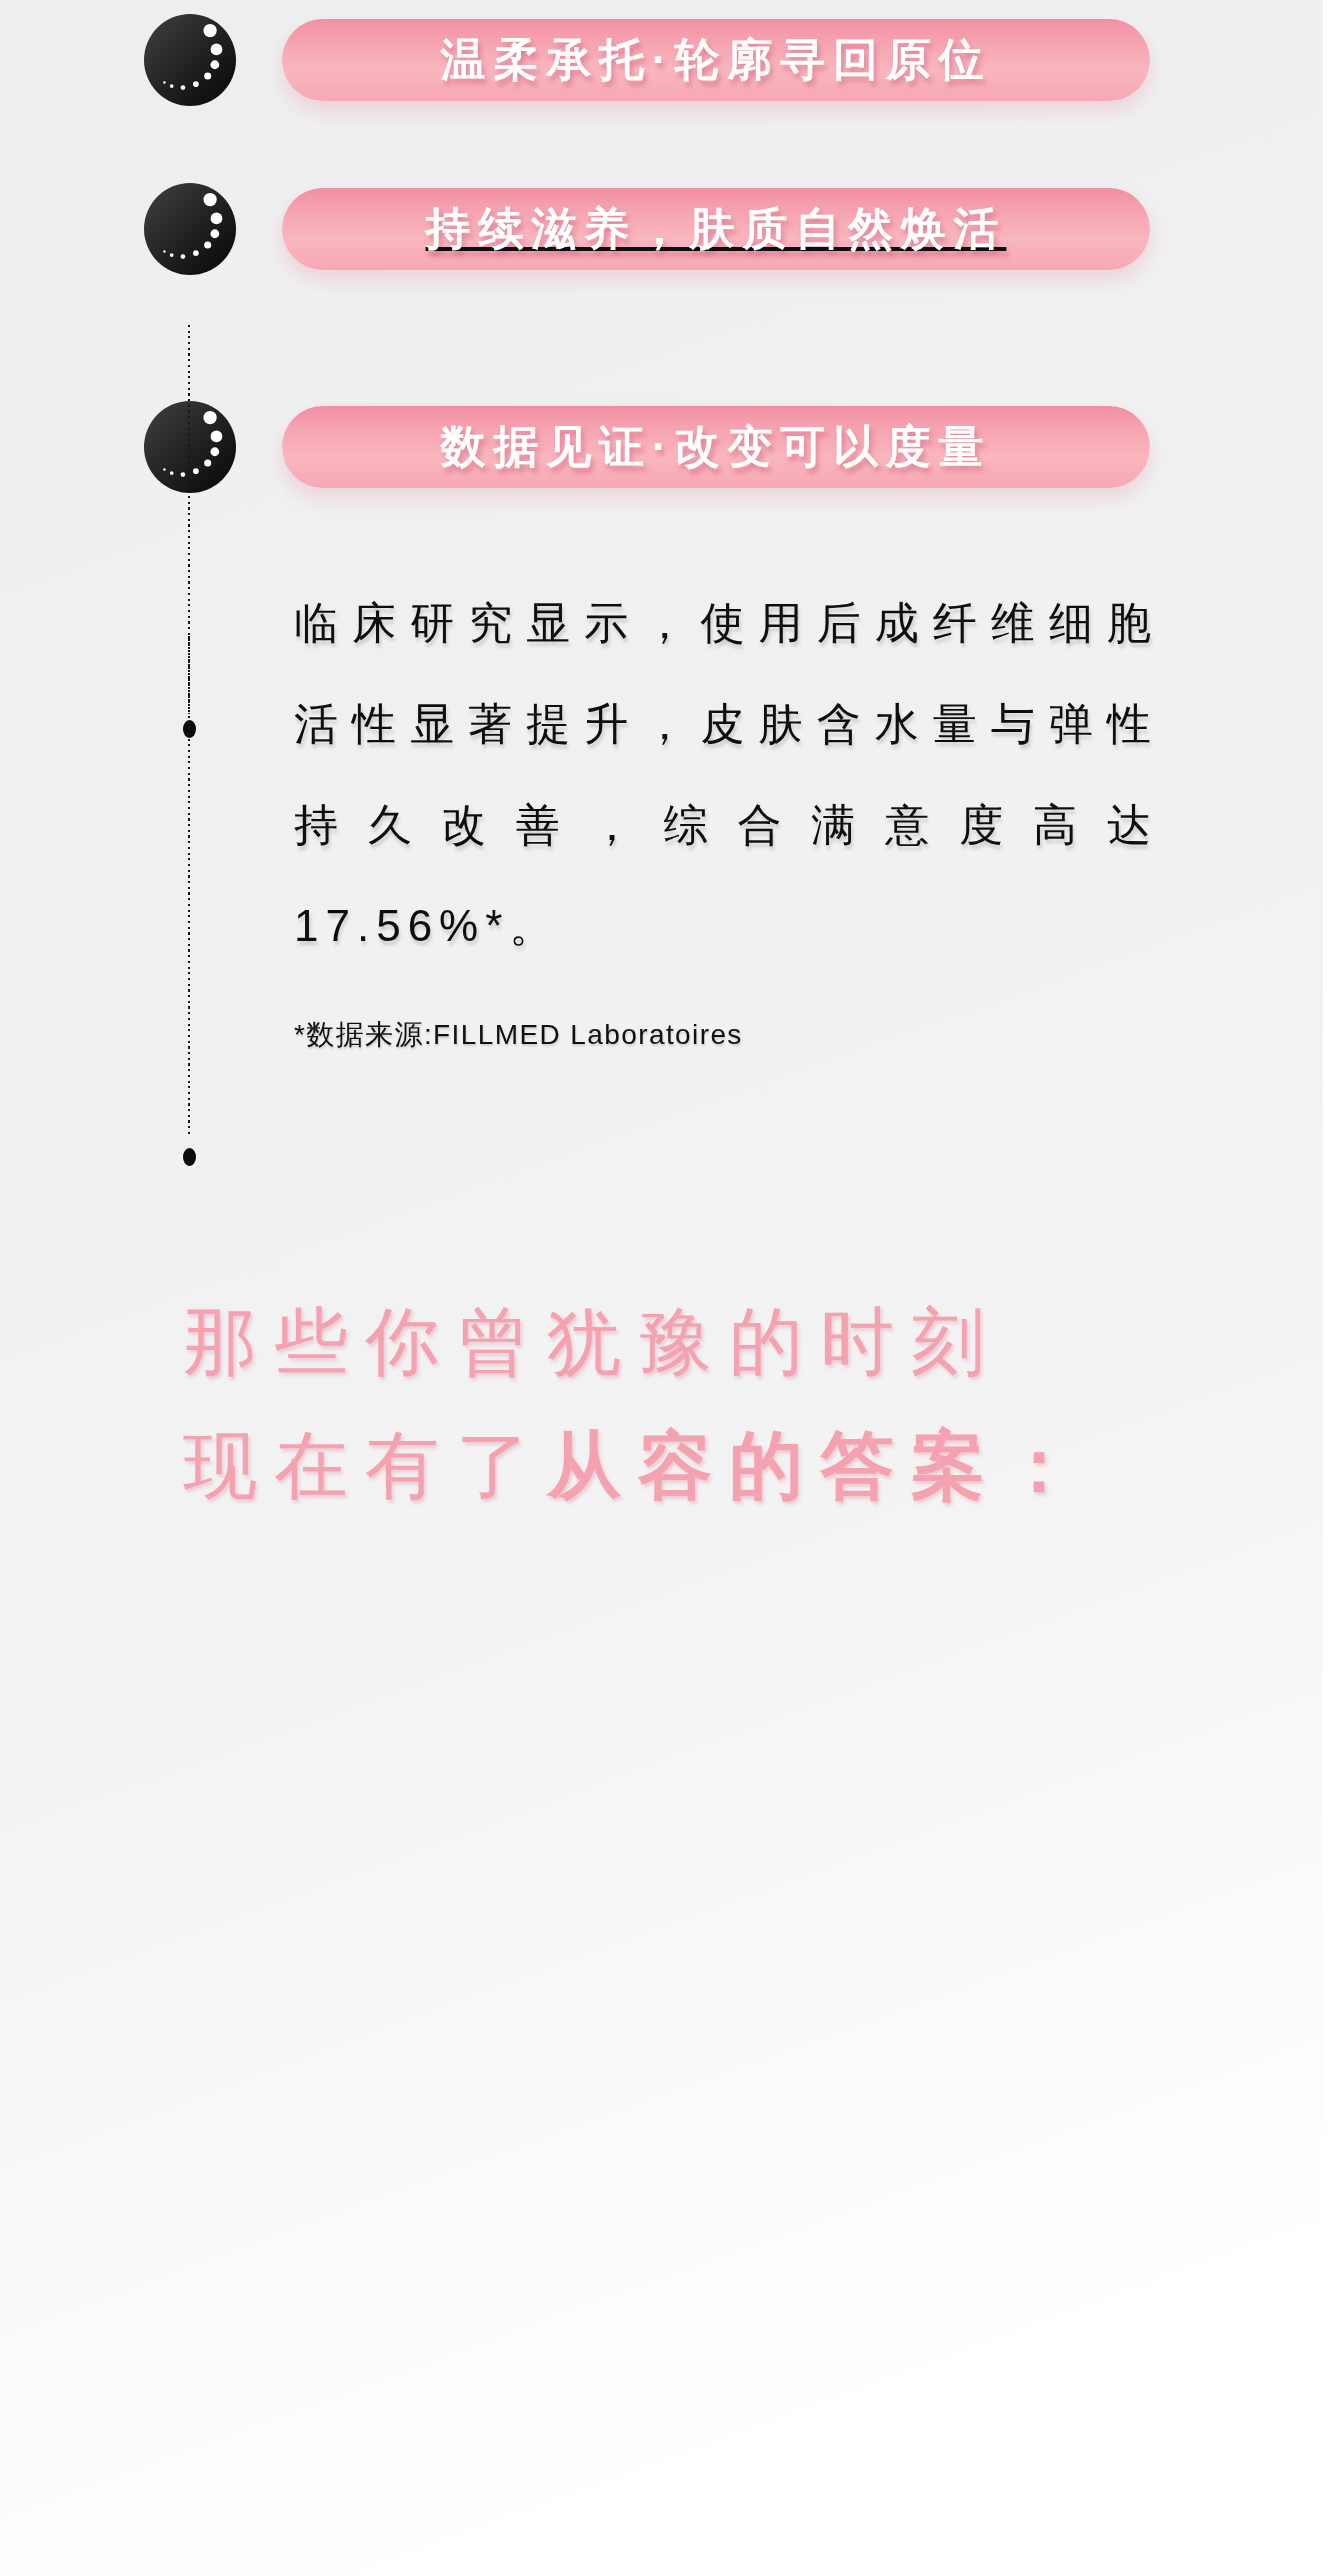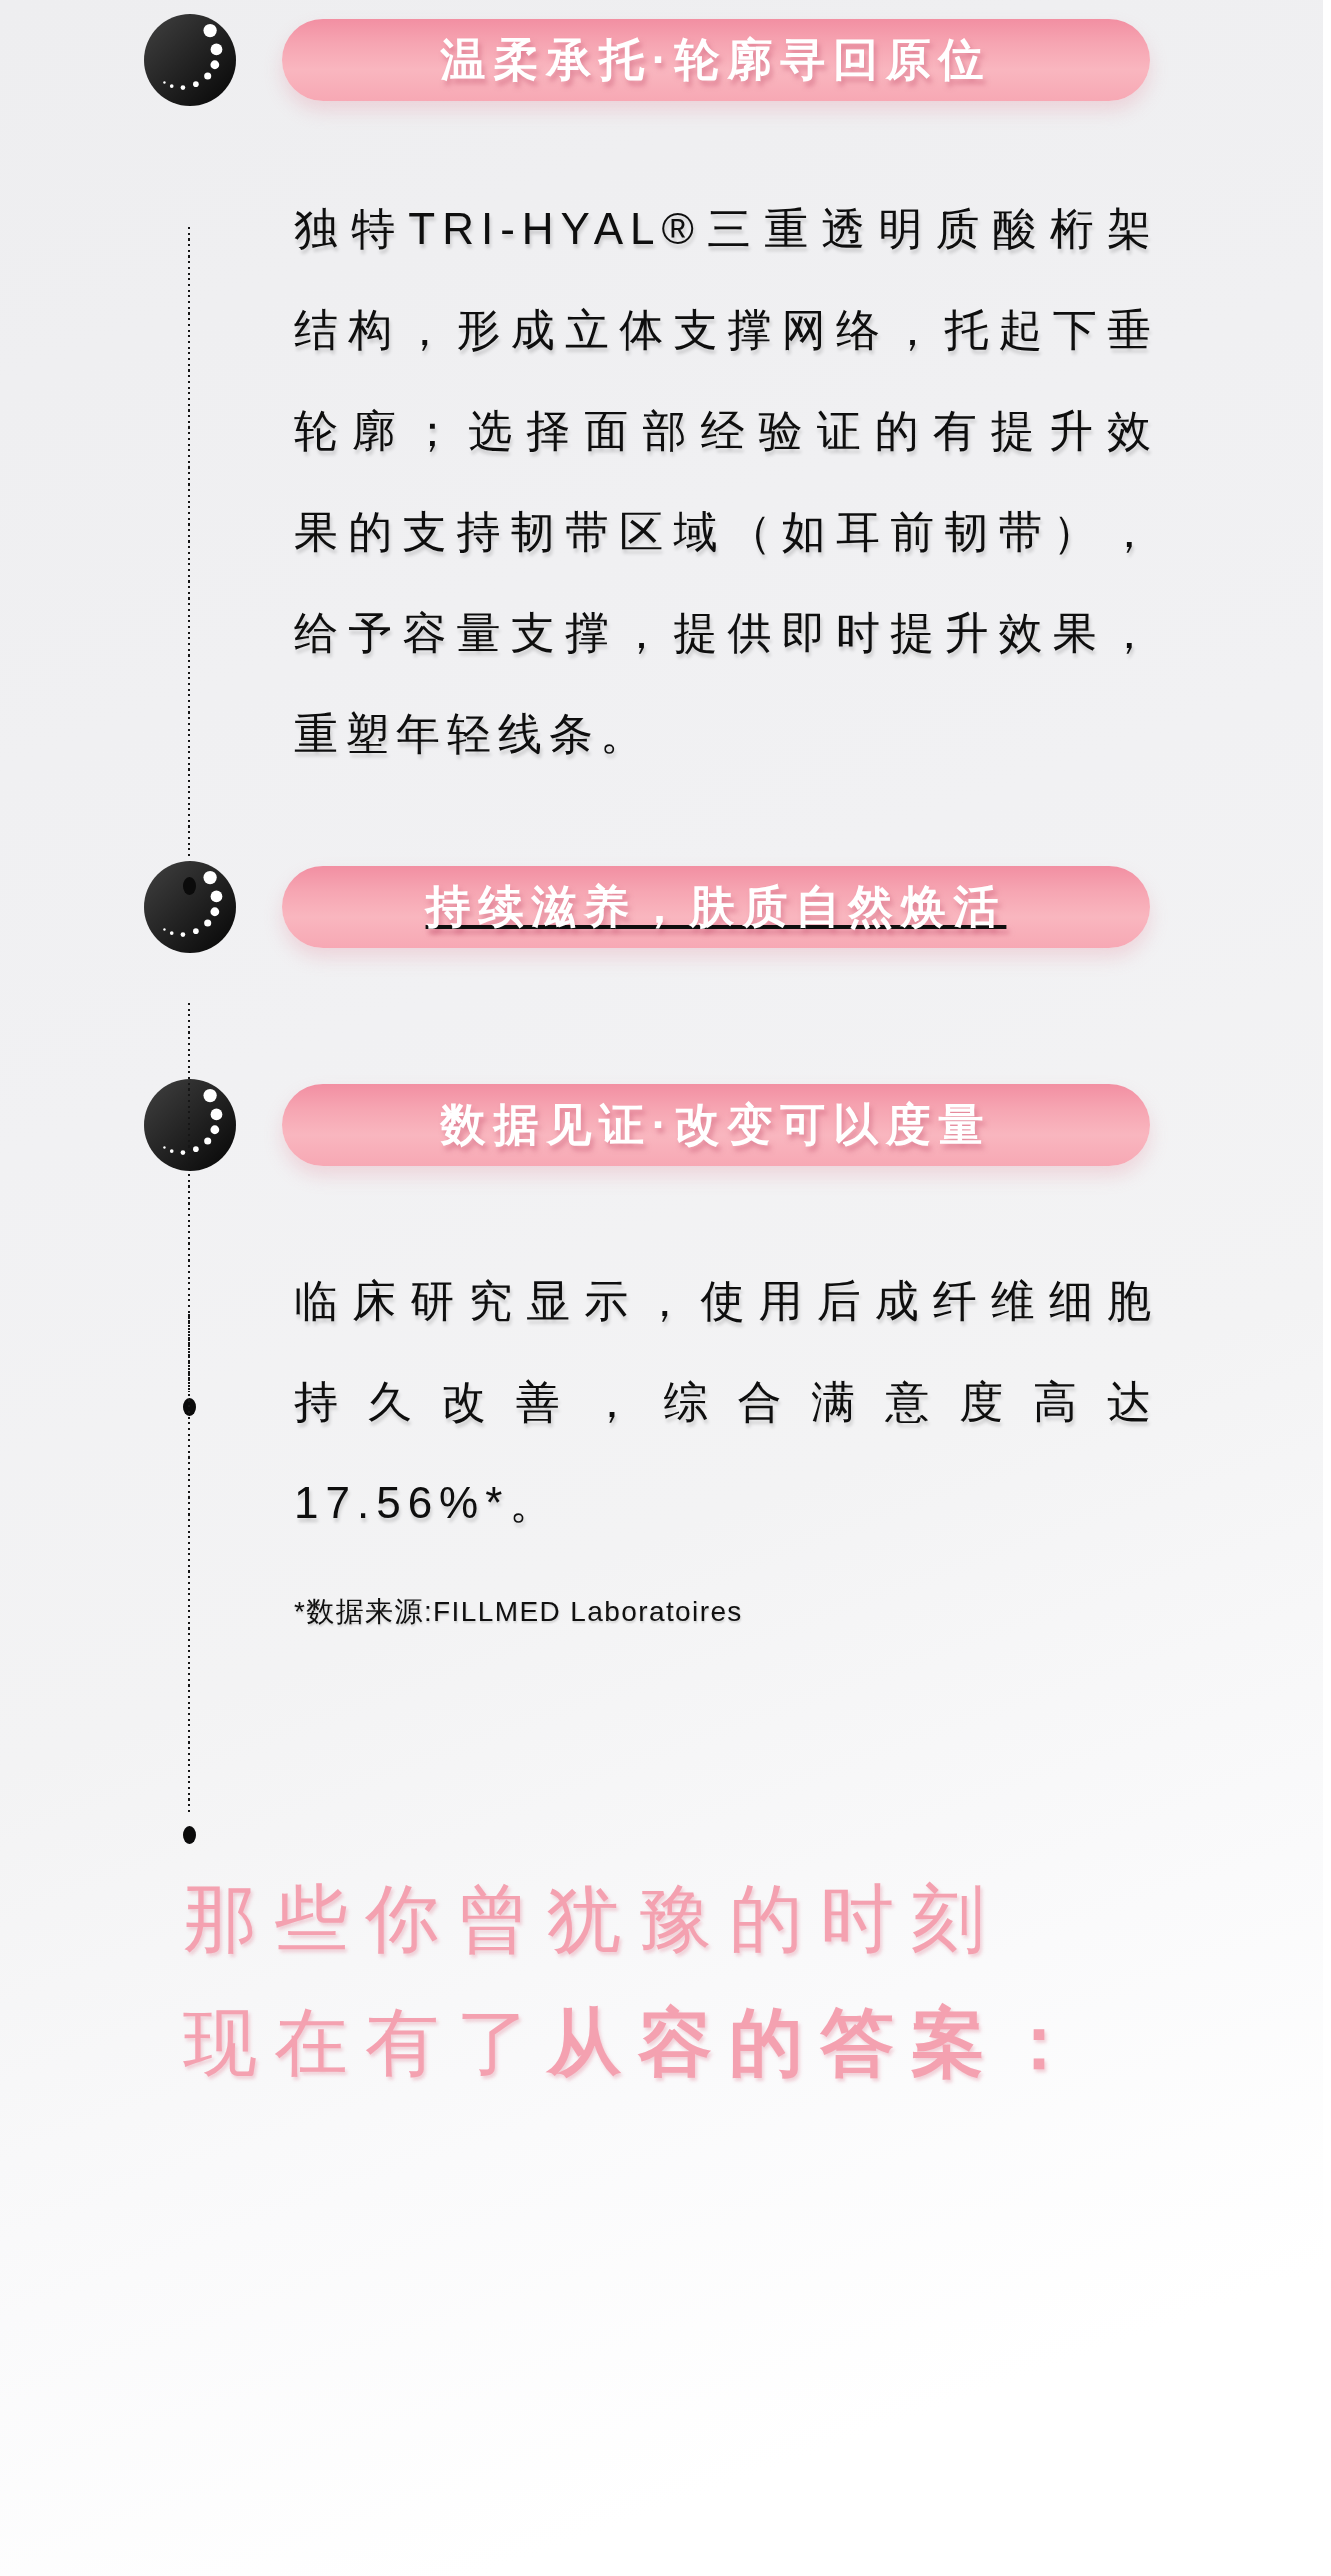--- a/index.html
+++ b/index.html
@@ -132,32 +132,20 @@
         <circle cx="90" cy="87.7" r="5" fill="#fff"></circle>
         <circle cx="73.3" cy="99.1" r="4" fill="#fff"></circle>
         <circle cx="55" cy="104" r="3.3" fill="#fff"></circle>
         <circle cx="39.2" cy="101.8" r="2.6" fill="#fff"></circle>
         <circle cx="28.9" cy="96.8" r="1.7" fill="#fff"></circle>
       </svg>
       <div class="pill">
         <span class="pill-text">温柔承托·轮廓寻回原位</span>
       </div>
     </div>
-    <div class="body-row">
-      <div class="rail"></div>
-      <div class="end-dot"></div>
-      <div class="para">
-          <div class="para-line">独特TRI-HYAL®三重透明质酸桁架</div>
-          <div class="para-line">结构，形成立体支撑网络，托起下垂</div>
-          <div class="para-line">轮廓；选择面部经验证的有提升效</div>
-          <div class="para-line">果的支持韧带区域（如耳前韧带），</div>
-          <div class="para-line">给予容量支撑，提供即时提升效果，</div>
-          <div class="para-line last">重塑年轻线条。</div>
-        </div>
-    </div>
   </section>
 
   <section class="s2">
     <div class="head-row">
       <svg class="spiral-icon" viewBox="0 0 130 130">
         <defs>
           <linearGradient id="icg2" x1="0" y1="0" x2="1" y2="1">
             <stop offset="0" stop-color="#414141"></stop>
               <stop offset="1" stop-color="#050505"></stop>
           </linearGradient>
@@ -203,20 +191,21 @@
       </svg>
       <div class="pill">
         <span class="pill-text">数据见证·改变可以度量</span>
       </div>
     </div>
     <div class="body-row">
       <div class="rail"></div>
       <div class="end-dot"></div>
       <div class="para">
           <div class="para-line">临床研究显示，使用后成纤维细胞</div>
+          <div class="para-line">活性显著提升，皮肤含水量与弹性</div>
           <div class="para-line">持久改善，综合满意度高达</div>
           <div class="para-line last">17.56%*。</div>
         </div>
       <div class="footnote">*数据来源:FILLMED Laboratoires</div>
     </div>
   </section>
 
   <div class="closing">
     <div>那些你曾犹豫的时刻</div>
     <div><span>现在有了</span><span class="bold">从容的答案：</span></div>

